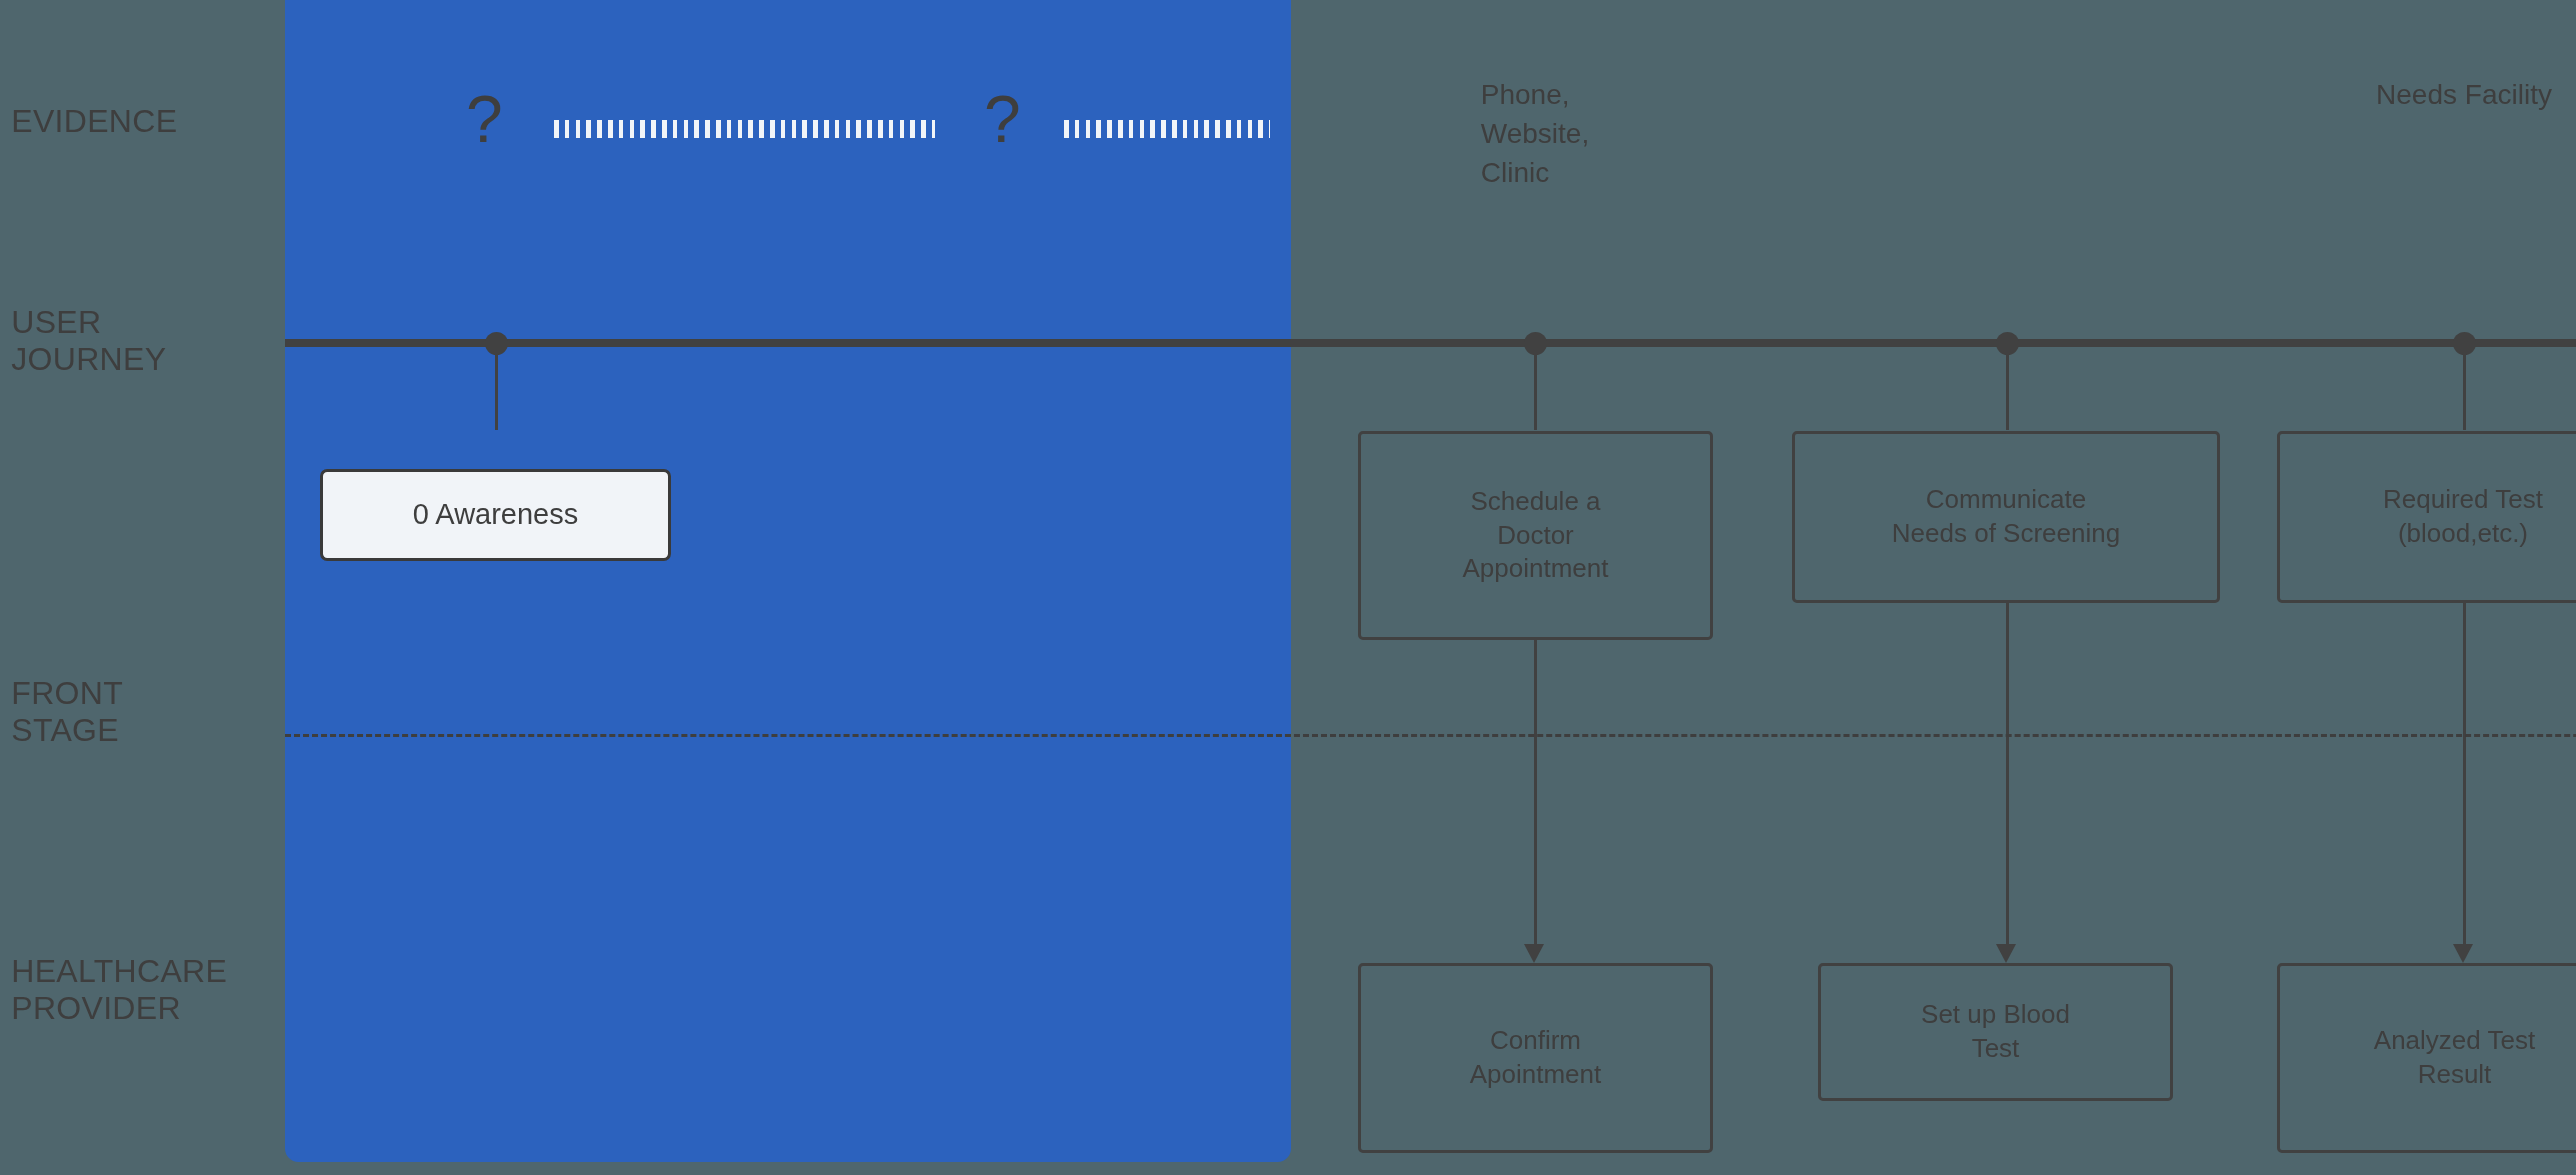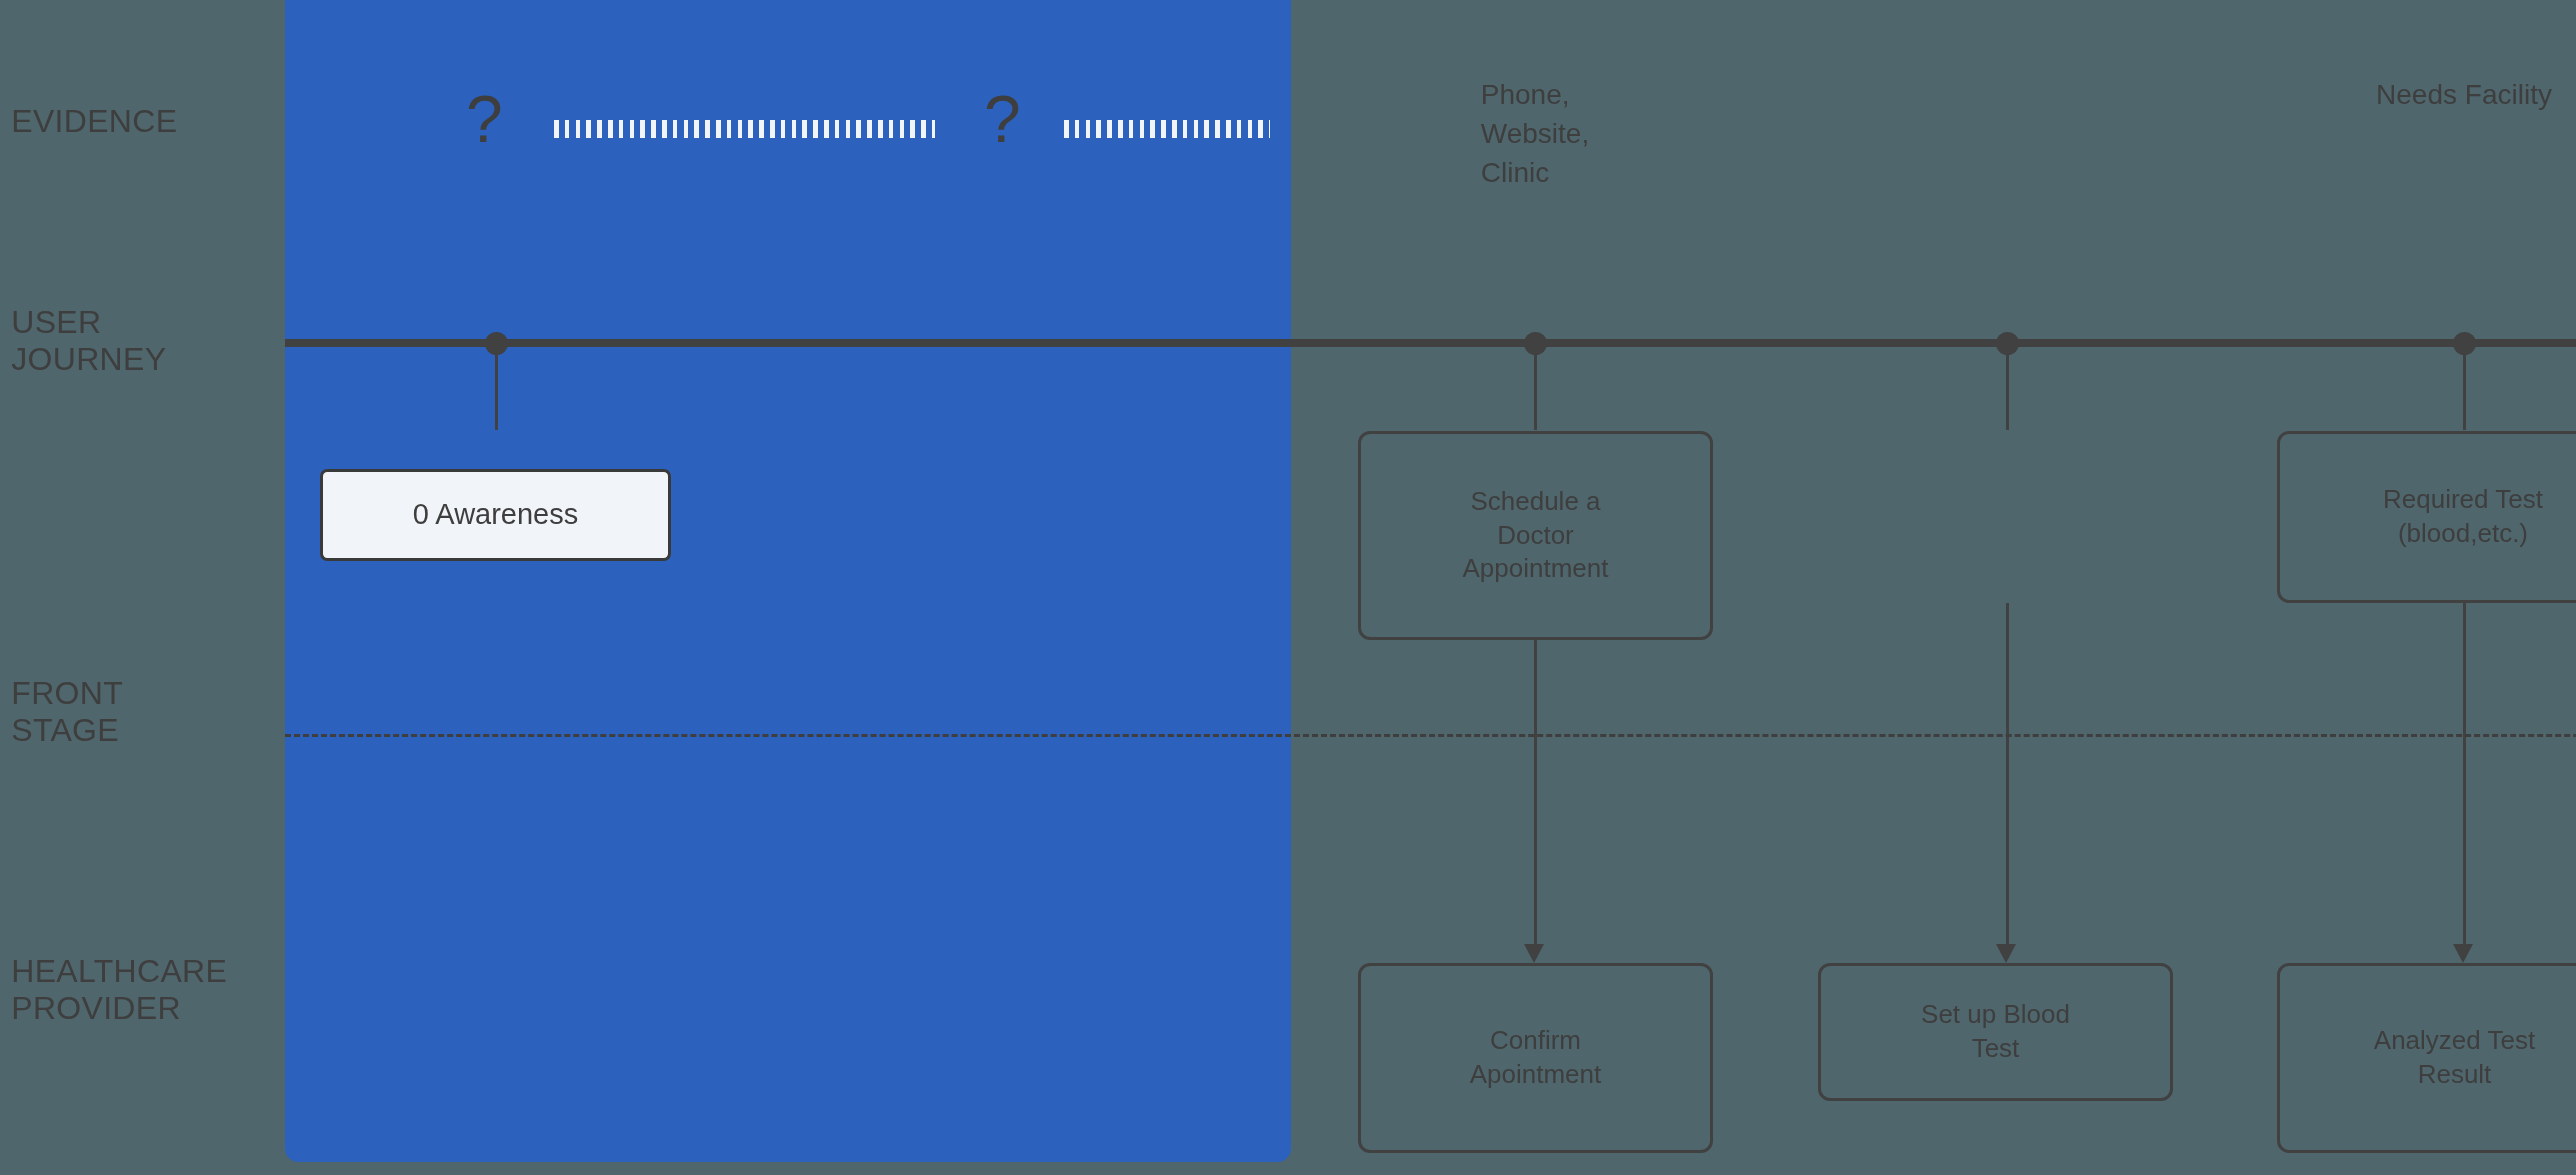--- a/index.html
+++ b/index.html
@@ -90,21 +90,21 @@
     border-left:10.8px solid transparent;
     border-right:10.8px solid transparent;
     border-top:19.6px solid #414141;
   }
 
   
   .bp-box{
     position:absolute;
     box-sizing:border-box;
     border:3.1px solid #414141;
-    border-radius:12px;
+    border-radius:5px;
     color:#3E3E3E;
     font-size:26px;
     line-height:1.30;
     text-align:center;
     display:flex;
     align-items:center;
     justify-content:center;
     padding:5.2px 7.2px;
     white-space:pre-line;
     background:transparent;
@@ -180,20 +180,22 @@
   <div class="evidence-text" style="left:1535px">Phone,
 Website,
 Clinic</div>
   <div class="evidence-text" style="left:2464px">Needs Facility</div>
 
   <div class="bp-box filled" style="left:320px;top:449px;width:351px;height:92px;font-size:29px">0 Awareness</div>
 
   <div class="bp-box" style="left:1358px;top:431px;width:355px;height:209px">Schedule a
 Doctor
 Appointment</div>
+  <div class="bp-box" style="left:1792px;top:431px;width:428px;height:172px">Communicate
+Needs of Screening</div>
   <div class="bp-box" style="left:2277px;top:431px;width:372px;height:172px">Required Test
 (blood,etc.)</div>
 
   <div class="bp-box" style="left:1358px;top:963px;width:355px;height:190px">Confirm
 Apointment</div>
   <div class="bp-box" style="left:1818px;top:963px;width:355px;height:138px">Set up Blood
 Test</div>
   <div class="bp-box" style="left:2277px;top:963px;width:355px;height:190px">Analyzed Test
 Result</div>
 

